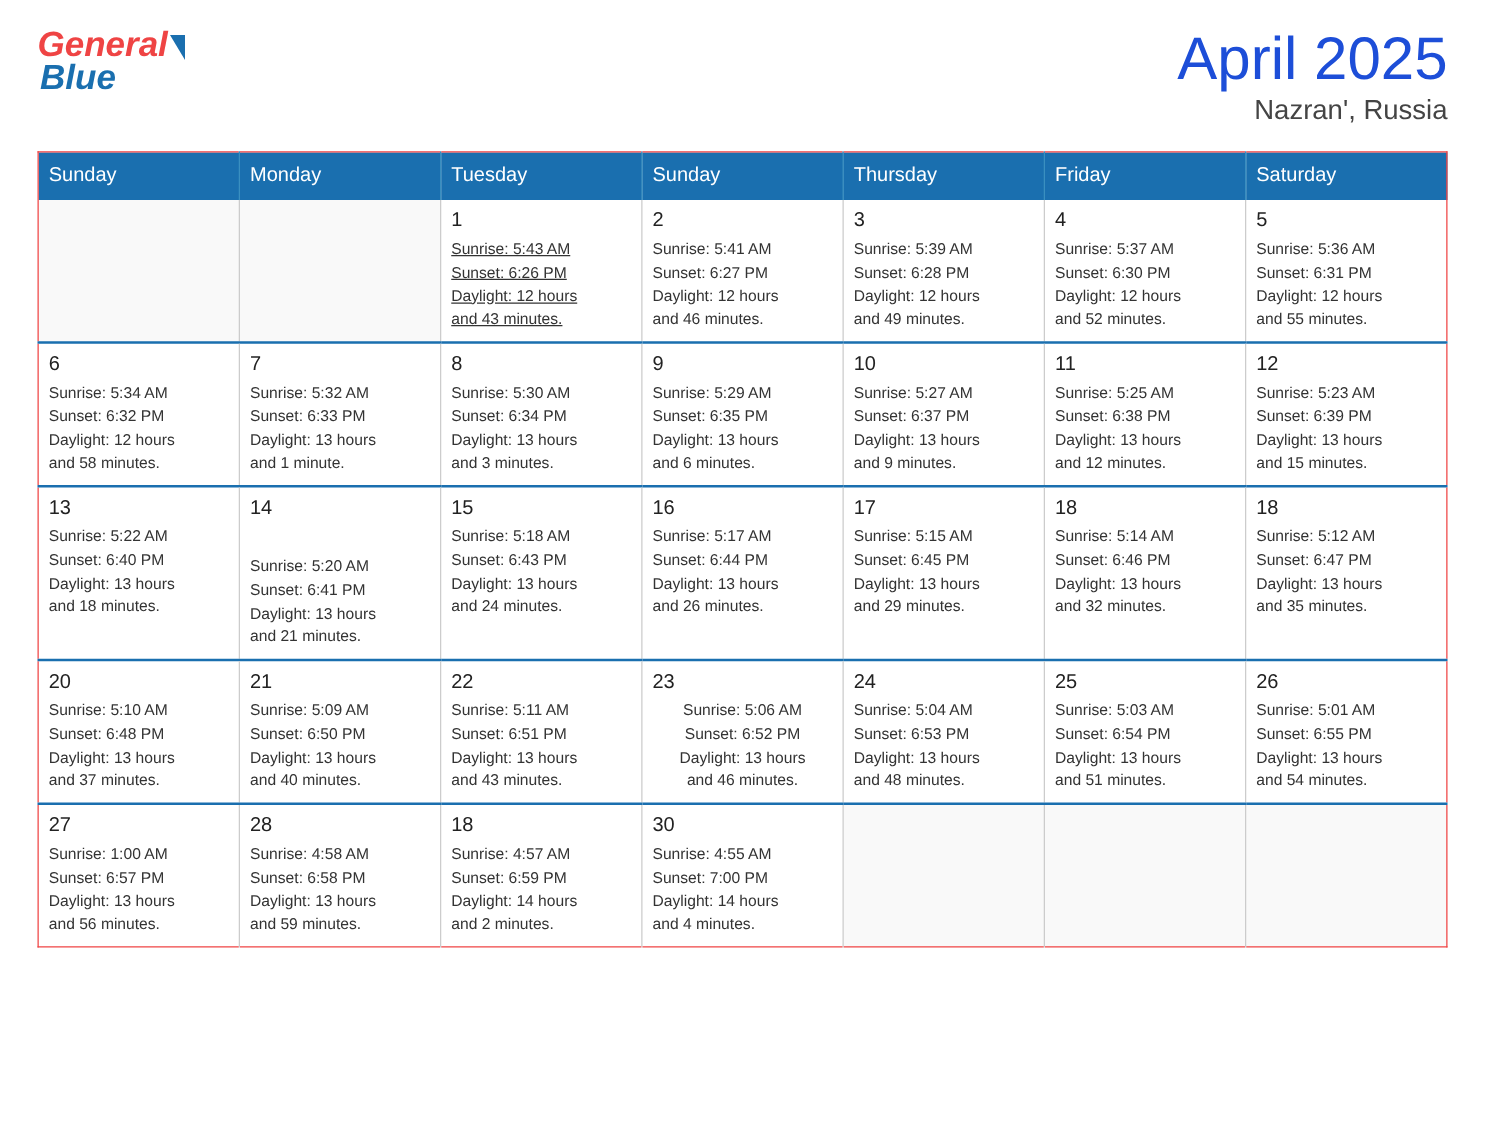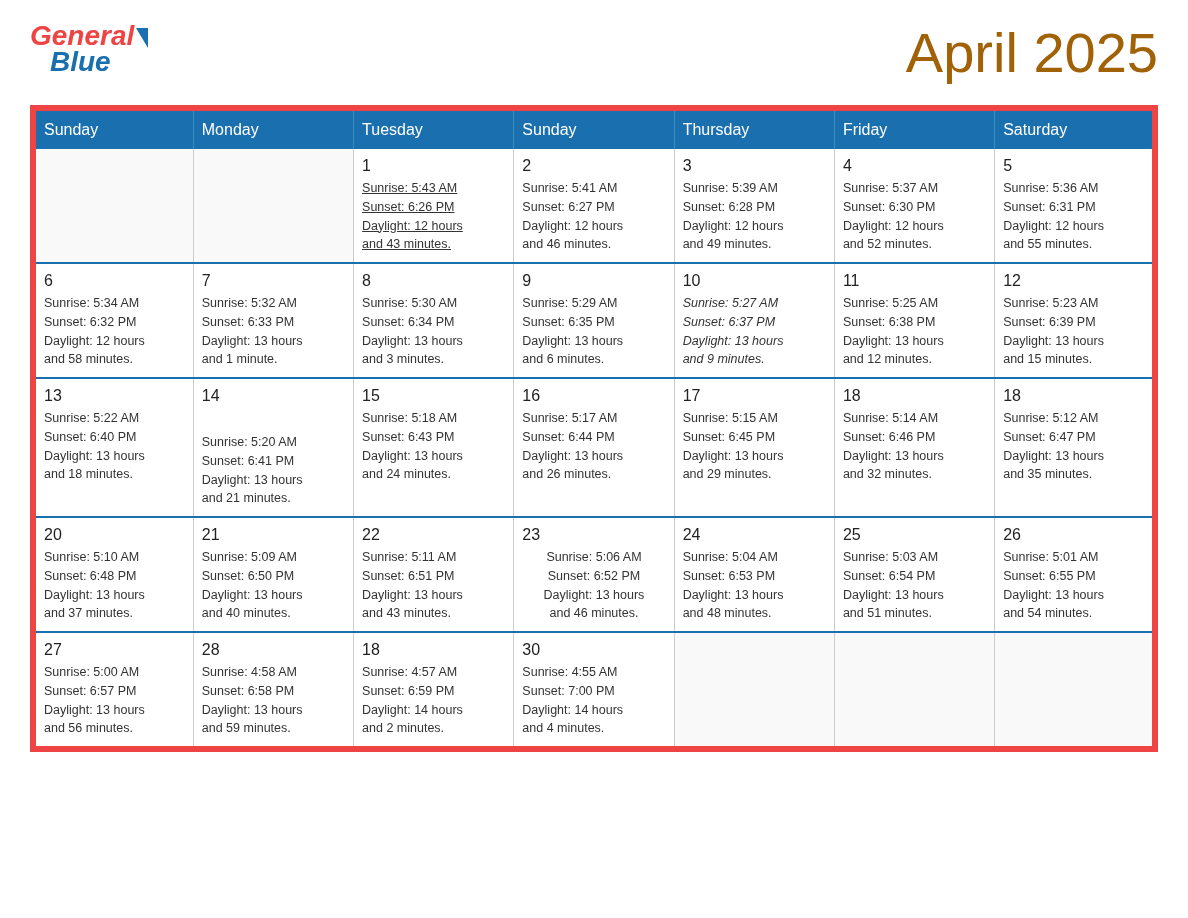--- a/index.html
+++ b/index.html
@@ -29,33 +29,33 @@
     .logo-blue {
       font-size: 28px;
       font-weight: bold;
       color: #1a6faf;
       font-style: italic;
     }
     .title-block {
       text-align: right;
     }
     .title-block h1 {
-      font-size: 56px;
+      font-size: 48px;
       font-weight: normal;
-      color: #a16207;
+      color: #1d4ed8;
     }
     .title-block h2 {
       font-size: 22px;
       font-weight: normal;
       color: #444;
     }
     .calendar {
       width: 100%;
       border-collapse: collapse;
-      border: 6px solid #ef4444;
+      border: 1px solid #ef4444;
     }
     .calendar thead th {
       background: #1a6faf;
       color: #fff;
       padding: 10px 8px;
       text-align: left;
       font-size: 16px;
       font-weight: normal;
       border-right: 1px solid #3a8fc0;
     }
@@ -96,25 +96,26 @@
 </head>
 <body>
 
 <div class="header">
   <div class="logo">
     <div style="display:flex;flex-direction:column;align-items:flex-start;">
       <div style="display:flex;align-items:center;">
         <span class="logo-general">General</span>
         <span style="display:inline-block;width:0;height:0;border-left:12px solid transparent;border-right:0px solid transparent;border-top:20px solid #1a6faf;margin-left:2px;margin-top:4px;"></span>
       </div>
-      <span class="logo-blue" style="margin-top:-6px;margin-left:20px;">Blue</span>
+      <span class="logo-blue" style="margin-top:-6px;margin-left:2px;">Blue</span>
     </div>
   </div>
   <div class="title-block">
     <h1>April 2025</h1>
+    <h2>Nazran', Russia</h2>
   </div>
 </div>
 
 <table class="calendar">
   <thead>
     <tr>
     <th>Sunday</th>
         <th>Monday</th>
         <th>Tuesday</th>
         <th>Sunday</th>
@@ -187,21 +188,21 @@
         </td>
         <td>
           <span class="day-num">9</span>
           <div class="day-info" style="white-space: pre-line;">Sunrise: 5:29 AM
 Sunset: 6:35 PM
 Daylight: 13 hours
 and 6 minutes.</div>
         </td>
         <td>
           <span class="day-num">10</span>
-          <div class="day-info" style="white-space: pre-line; font-style: italic;">Sunrise: 5:27 AM
+          <div class="day-info" style="white-space: pre-line;">Sunrise: 5:27 AM
 Sunset: 6:37 PM
 Daylight: 13 hours
 and 9 minutes.</div>
         </td>
         <td>
           <span class="day-num">11</span>
           <div class="day-info" style="white-space: pre-line;">Sunrise: 5:25 AM
 Sunset: 6:38 PM
 Daylight: 13 hours
 and 12 minutes.</div>
@@ -312,21 +313,21 @@
           <span class="day-num">26</span>
           <div class="day-info" style="white-space: pre-line;">Sunrise: 5:01 AM
 Sunset: 6:55 PM
 Daylight: 13 hours
 and 54 minutes.</div>
         </td>
       </tr>
       <tr>
         <td>
           <span class="day-num">27</span>
-          <div class="day-info" style="white-space: pre-line;">Sunrise: 5:00 AM
+          <div class="day-info" style="white-space: pre-line;">Sunrise: 1:00 AM
 Sunset: 6:57 PM
 Daylight: 13 hours
 and 56 minutes.</div>
         </td>
         <td>
           <span class="day-num">28</span>
           <div class="day-info" style="white-space: pre-line;">Sunrise: 4:58 AM
 Sunset: 6:58 PM
 Daylight: 13 hours
 and 59 minutes.</div>

